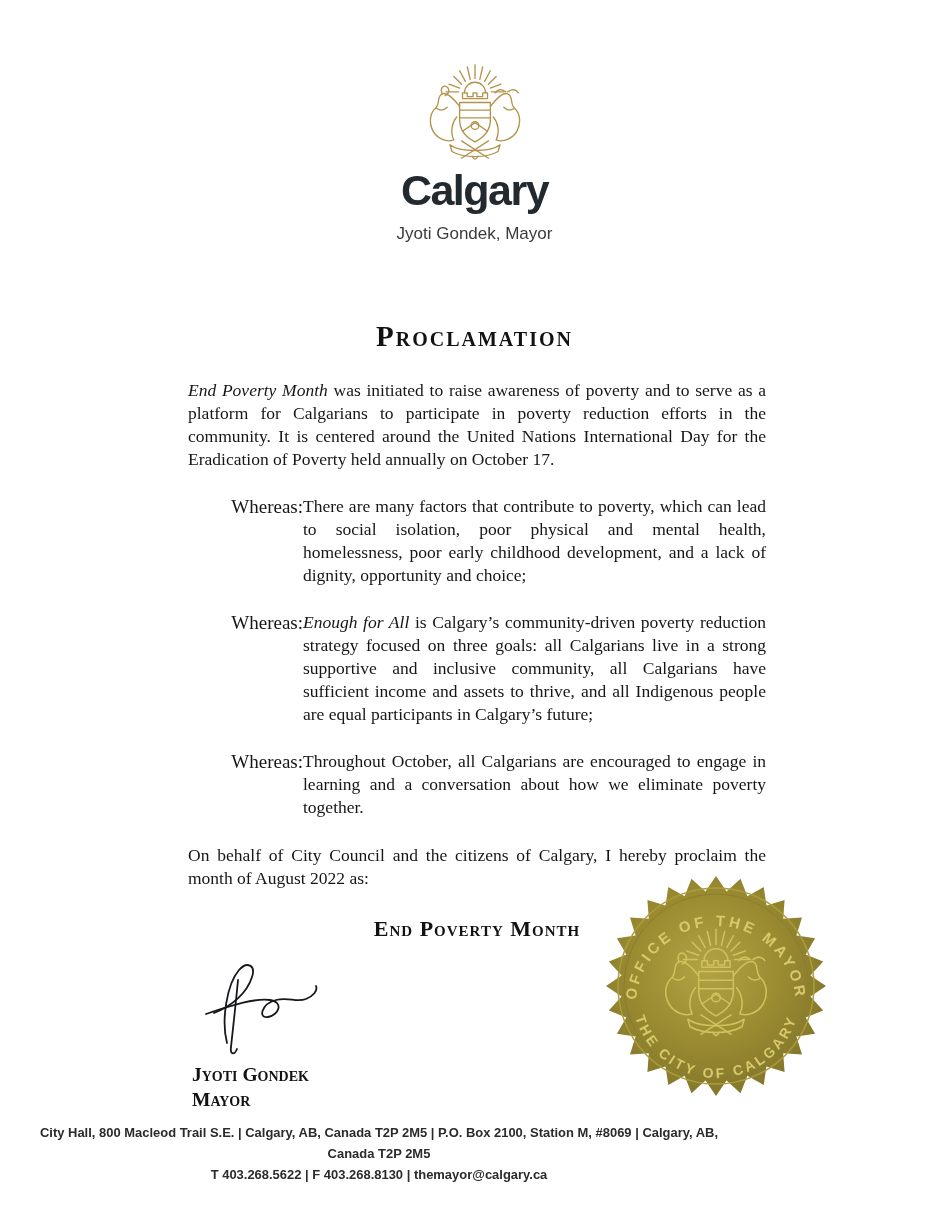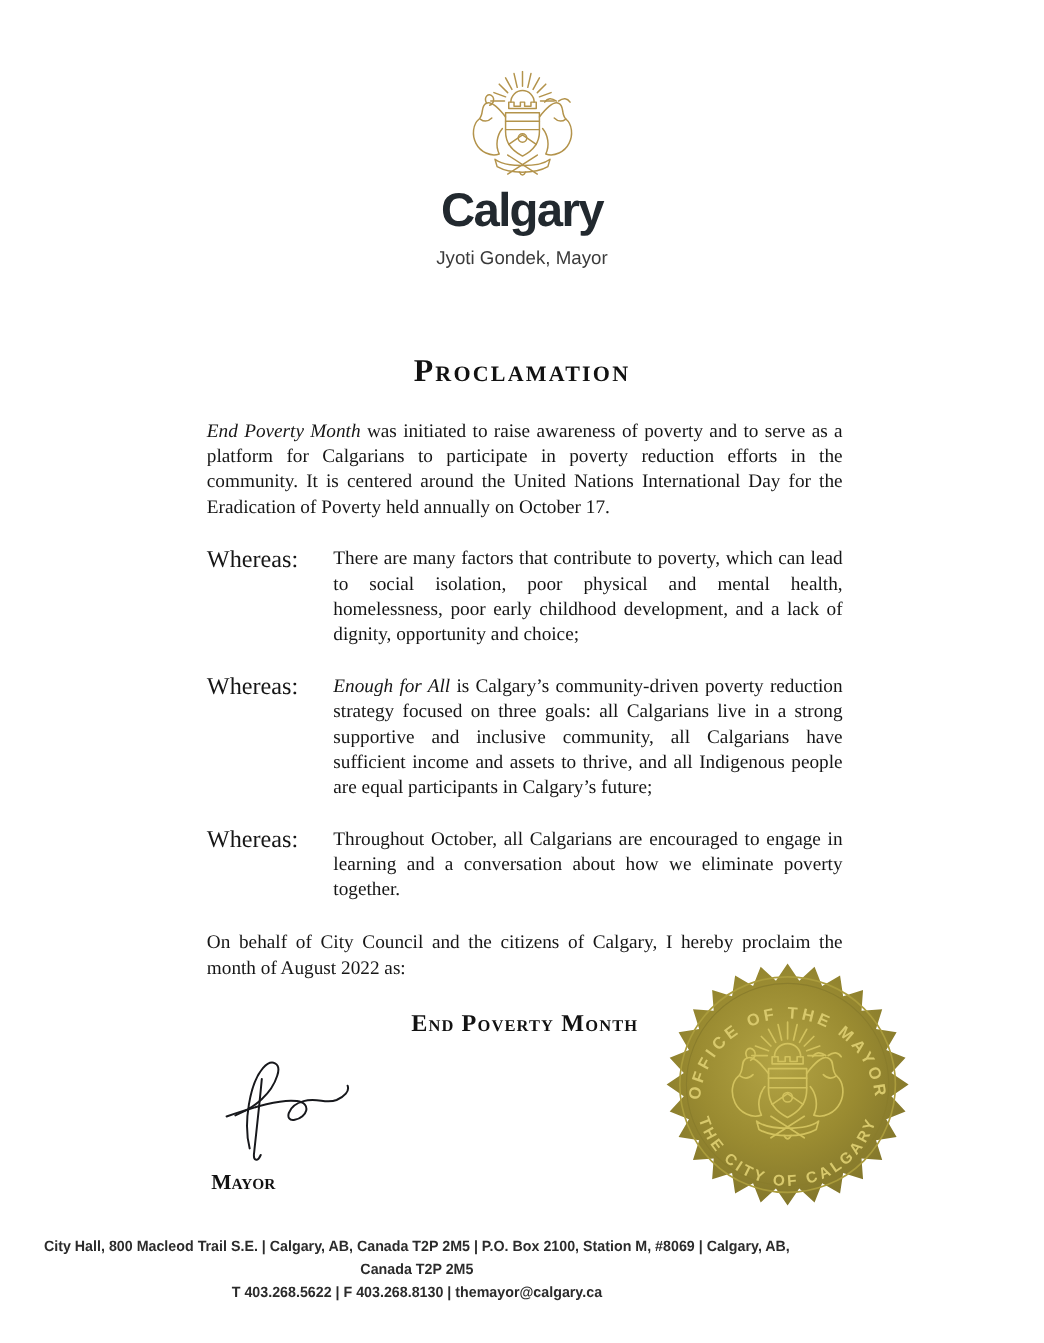--- a/index.html
+++ b/index.html
@@ -28,21 +28,21 @@
     font-size:29px; letter-spacing:2px; color:#121212;
   }
   .content { margin:26px 0 0 188px; width:578px; }
   .body-text { font-size:17.5px; line-height:23px; text-align:justify; }
   .intro { margin-bottom:22px; }
   .lead-italic { font-style:italic; }
   .whereas-item {
     display:grid; grid-template-columns:115px 1fr;
     margin-top:24px;
   }
-  .whereas-label { font-size:22px; line-height:23px; }
+  .whereas-label { font-size:19px; line-height:23px;text-align:right; }
   .closing { margin-top:25px; }
   .proclaimed {
     text-align:center; margin-top:26px;
     font-variant:small-caps; font-weight:bold;
     font-size:22px; letter-spacing:1px; color:#121212;
   }
   .sig-block { margin-top:6px; margin-left:4px; }
   .sig-svg { width:142px; height:112px; display:block; }
   .signatory {
     margin-top:2px;
@@ -127,20 +127,21 @@
 
   <div class="sig-block">
     <svg class="sig-svg" viewBox="0 0 142 112">
       <g fill="none" stroke="#17181c" stroke-width="1.8" stroke-linecap="round">
         <path d="M35,95 C29,72 35,36 47,22 C55,13 64,17 60,29 C55,45 40,58 22,65"></path>
         <path d="M46,32 C44,54 41,80 39,99 C38,106 42,108 45,101"></path>
         <path d="M14,66 C40,57 63,50 78,52 C92,54 87,67 76,69 C66,71 69,56 84,52 C97,48.5 104,55 114,51 C121,48 126,43 124,38"></path>
       </g>
     </svg>
     <div class="signatory">
+      <div>Jyoti Gondek</div>
       <div>Mayor</div>
     </div>
   </div>
 </div>
 
 <div class="seal-wrap">
   <svg class="seal-svg" viewBox="0 0 236 228">
     <defs>
       <radialGradient id="sealGrad" cx="46%" cy="42%" r="62%">
         <stop offset="0%" stop-color="#b2a344"></stop>

